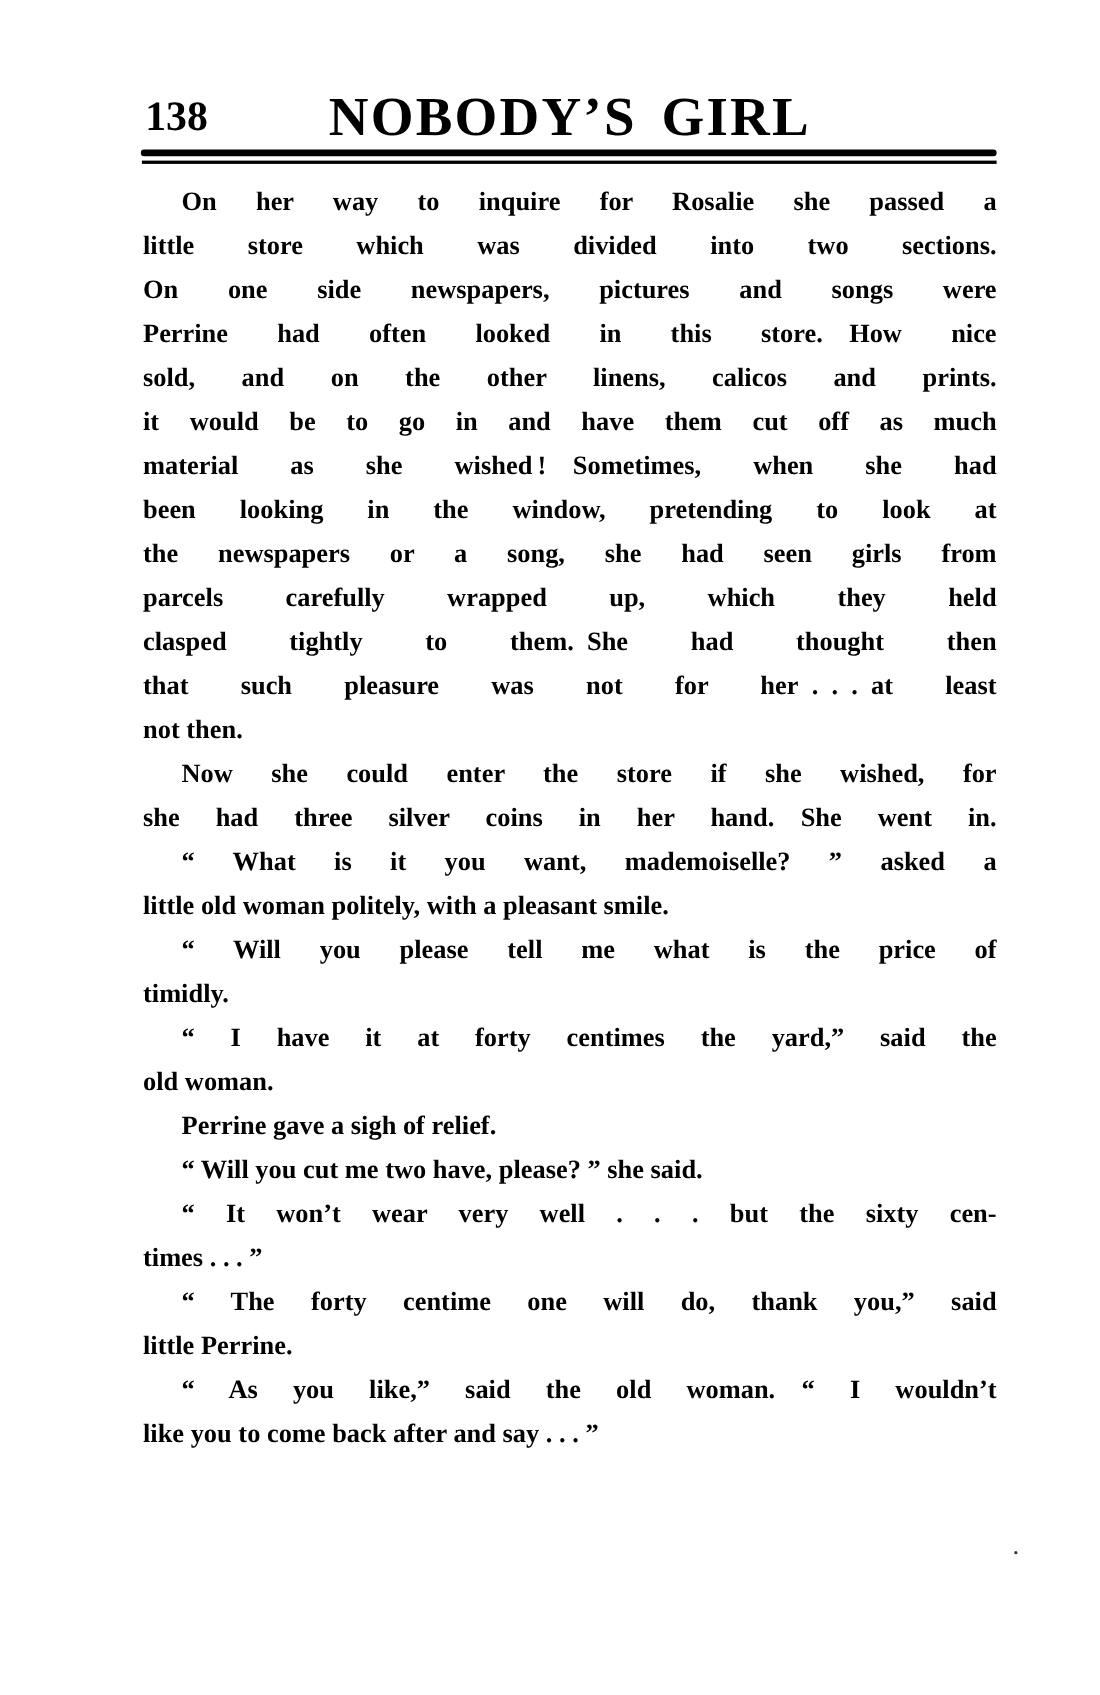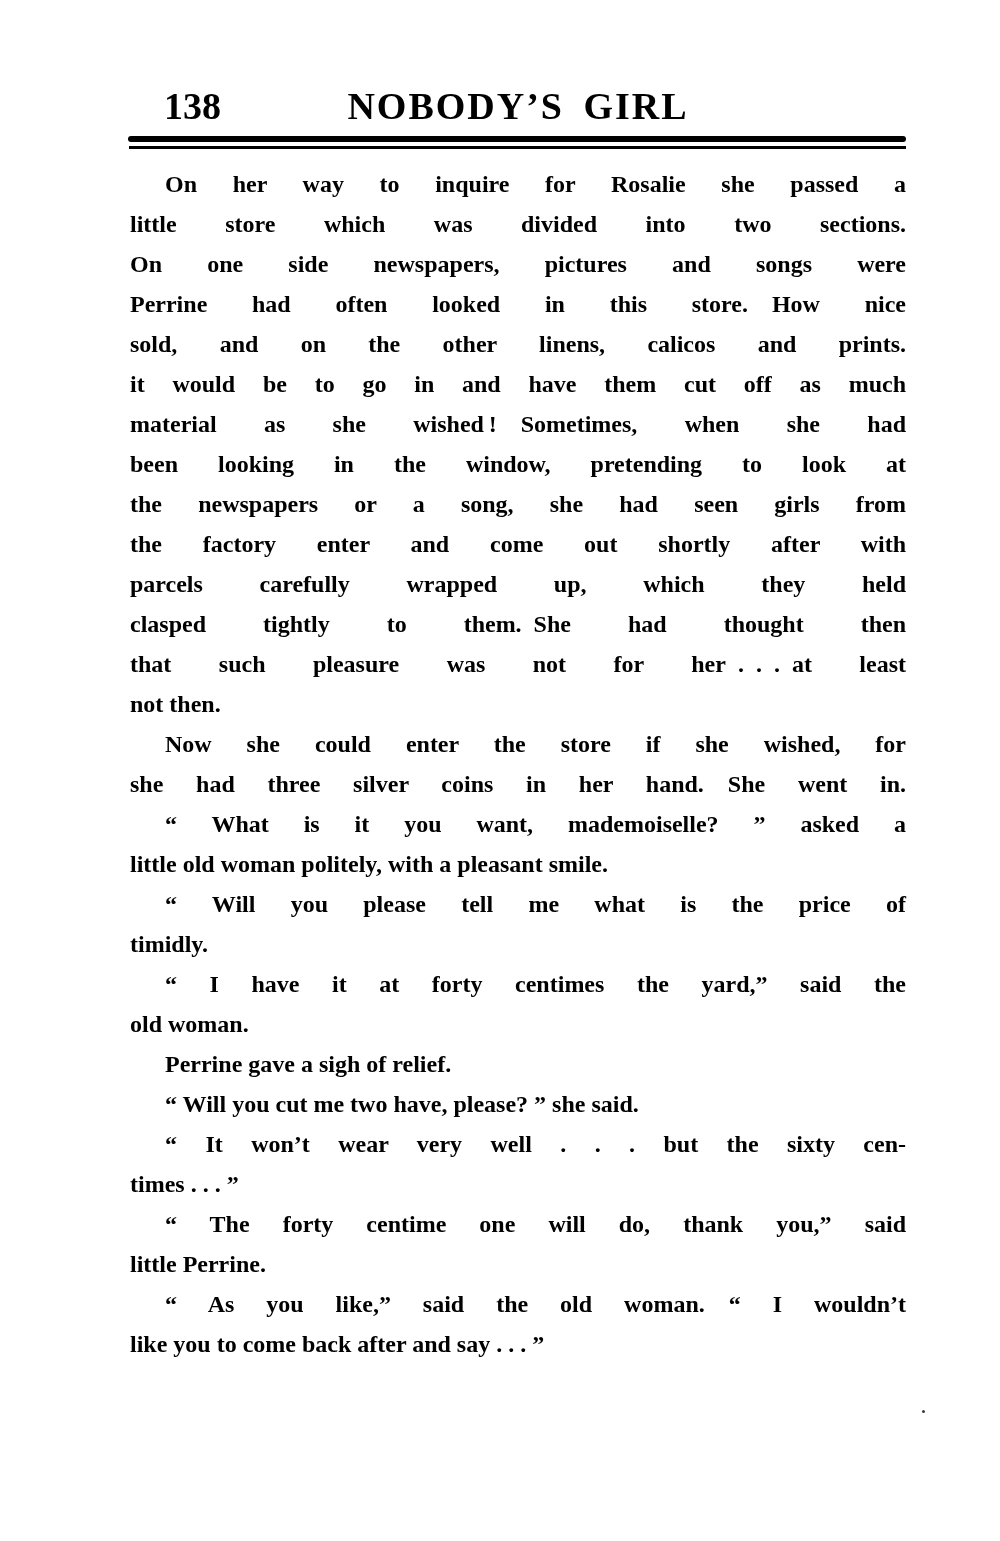--- a/index.html
+++ b/index.html
@@ -23,29 +23,28 @@
     width: 776px;
     height: 40px;
   }
   .page-num {
     position: absolute;
     left: 2px;
     top: 0;
     font-size: 38px;
     font-weight: 700;
     line-height: 40px;
-    margin-left: 32px;
   }
   .running-title {
     position: absolute;
     left: 0;
     right: 0;
     top: 0;
     text-align: center;
-    font-size: 38px;
+    font-size: 50px;
     font-weight: 700;
     letter-spacing: 2px;
     word-spacing: 8px;
     line-height: 40px;
     white-space: nowrap;
   }
   .rule-thick {
     position: absolute;
     left: 128px;
     top: 136px;
@@ -102,21 +101,20 @@
       <div class="para">
         <div class="line indent just">On her way to inquire for Rosalie she passed a</div>
         <div class="line just">little store which was divided into two sections.</div>
         <div class="line just">On one side newspapers, pictures and songs were</div>
         <div class="line just">Perrine had often looked in this store. How nice</div>
         <div class="line just">sold, and on the other linens, calicos and prints.</div>
         <div class="line just">it would be to go in and have them cut off as much</div>
         <div class="line just">material as she wished ! Sometimes, when she had</div>
         <div class="line just">been looking in the window, pretending to look at</div>
         <div class="line just">the newspapers or a song, she had seen girls from</div>
-        <div class="line just">the factory enter and come out shortly after with</div>
         <div class="line just">parcels carefully wrapped up, which they held</div>
         <div class="line just">clasped tightly to them. She had thought then</div>
         <div class="line just">that such pleasure was not for her . . . at least</div>
         <div class="line">not then.</div>
       </div>
       <div class="para">
         <div class="line indent just">Now she could enter the store if she wished, for</div>
         <div class="line just">she had three silver coins in her hand. She went in.</div>
       </div>
       <div class="para">

